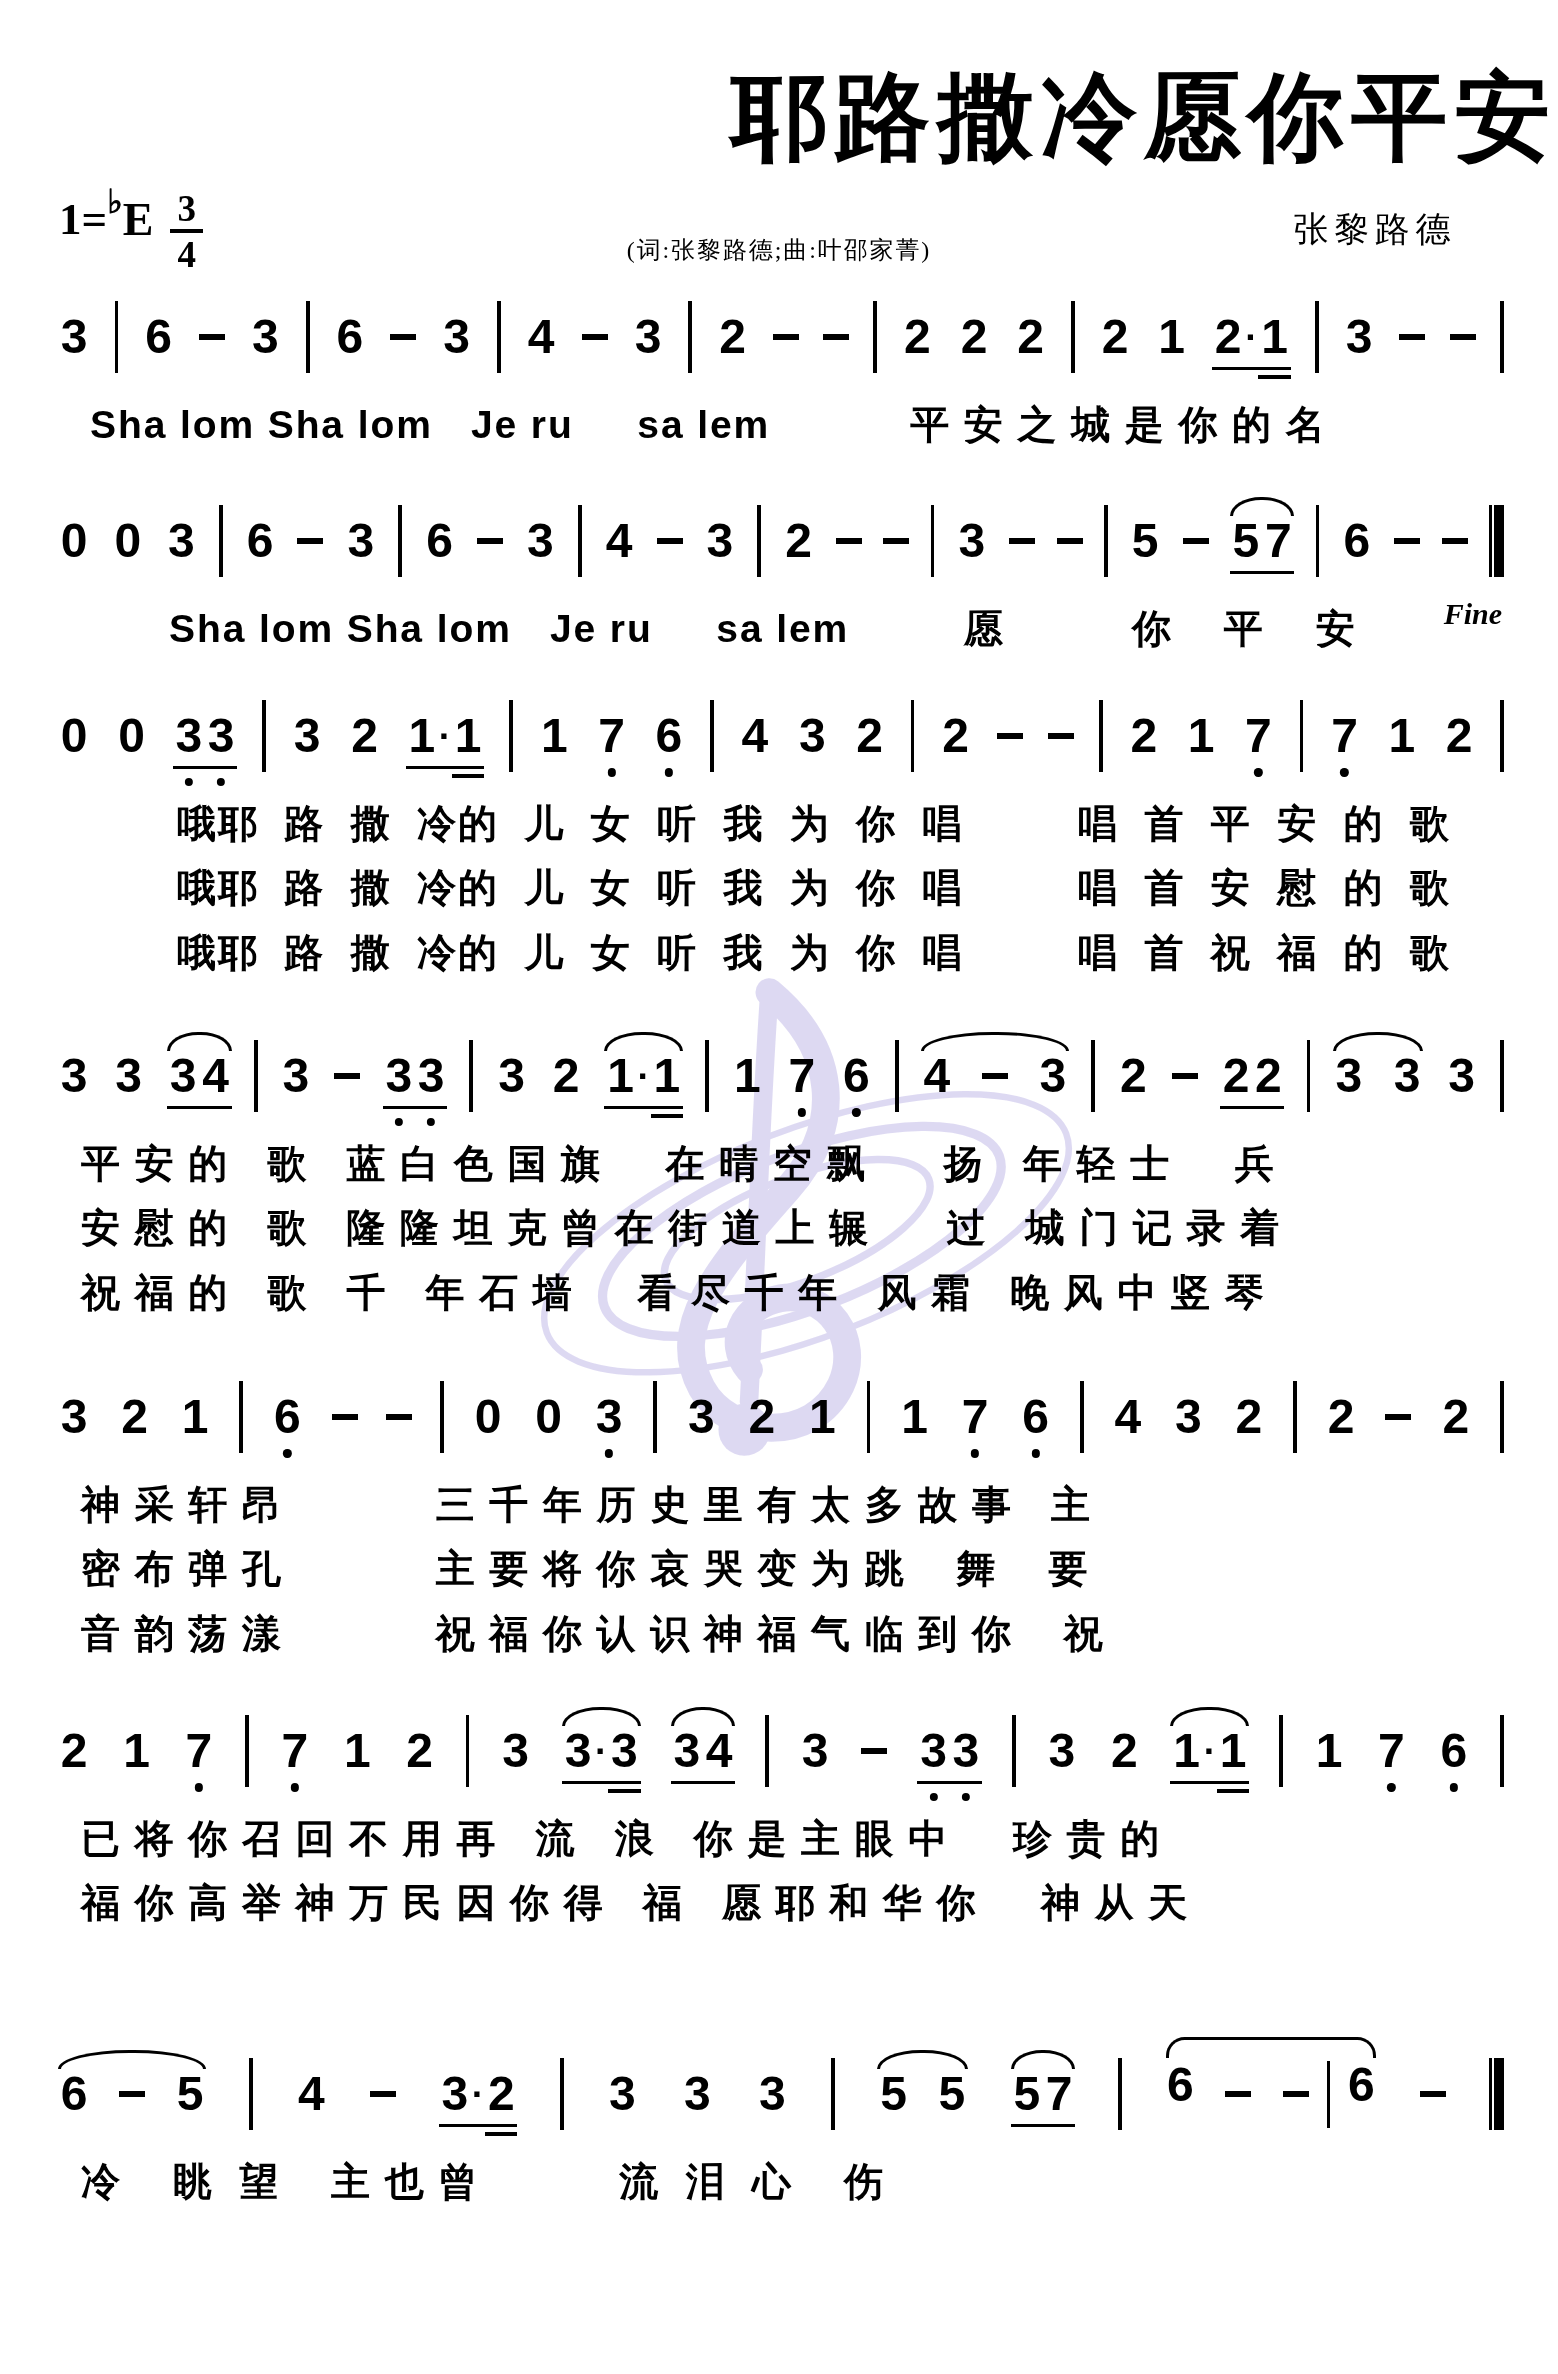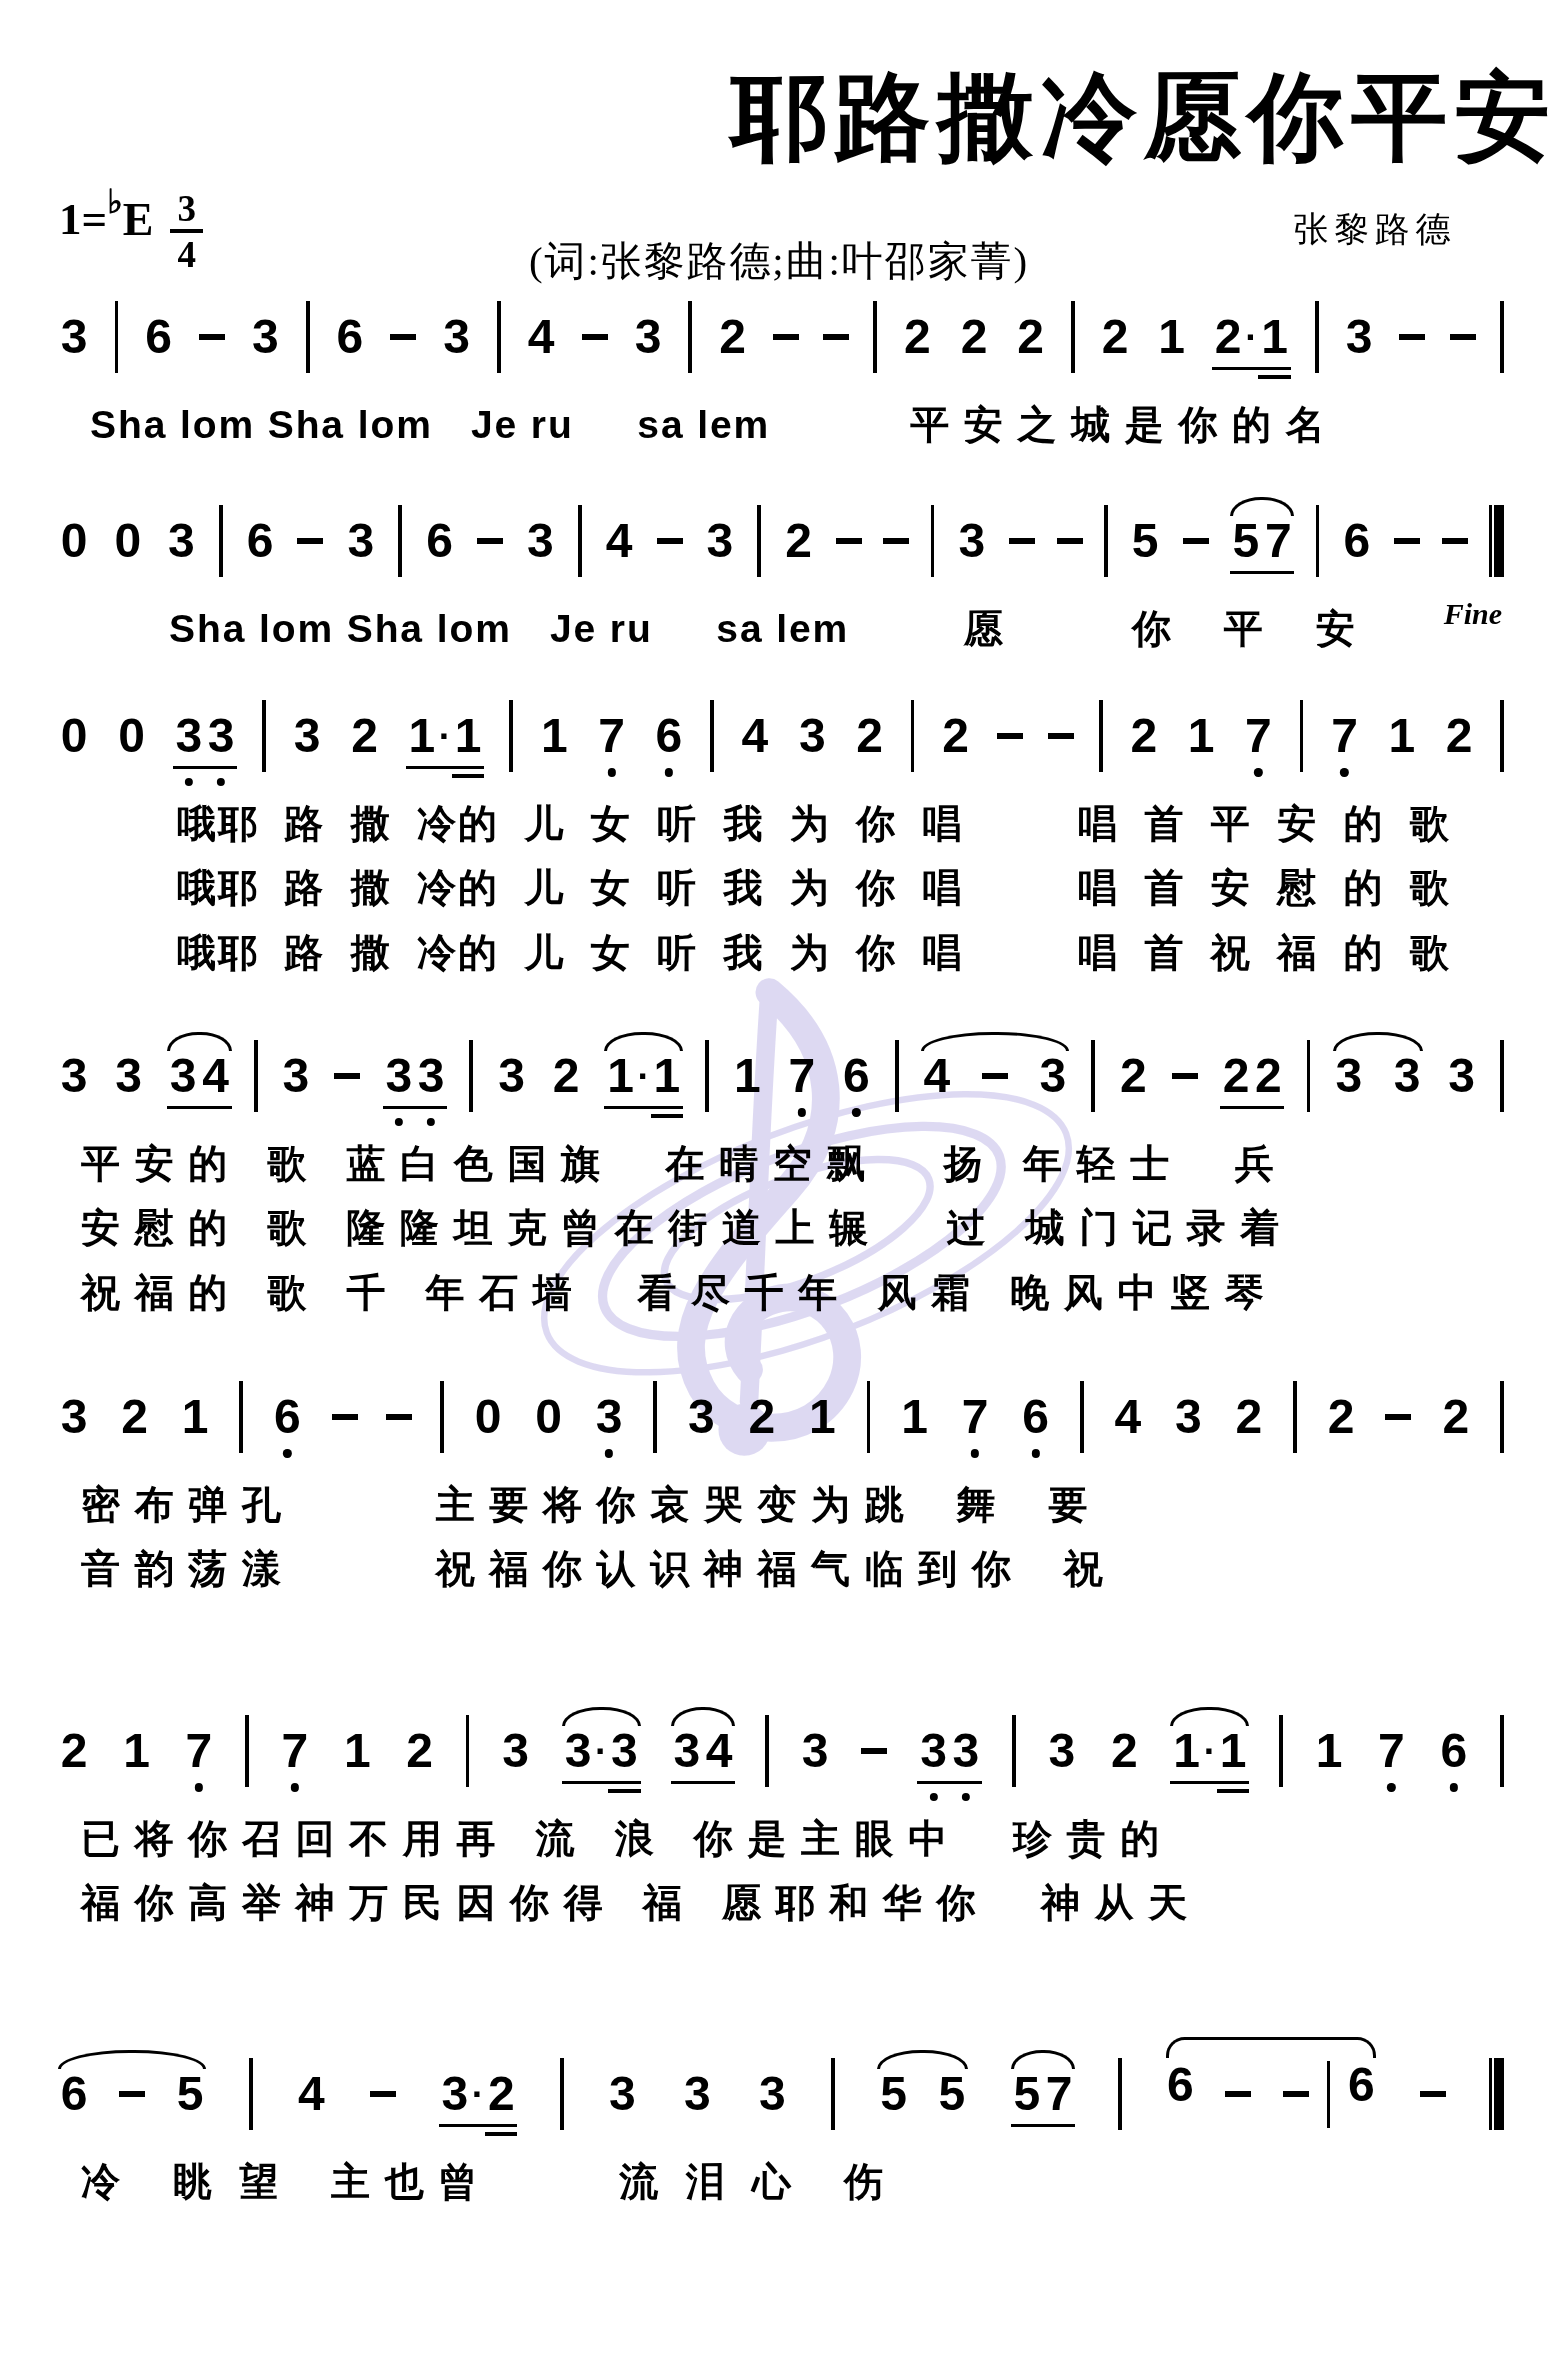--- a/index.html
+++ b/index.html
@@ -12,21 +12,21 @@
          letter-spacing:7.4px;line-height:1.1;}
   .keysig{position:absolute;left:59px;top:197px;display:flex;align-items:flex-start;
           font-family:"Liberation Serif",serif;font-weight:700;}
   .keysig .kp{font-size:45px;line-height:1;}
   .keysig .flat{font-size:33px;line-height:1;position:relative;top:-11px;}
   .keysig .kl{font-size:46px;line-height:1;}
   .frac{display:inline-flex;flex-direction:column;align-items:center;margin-left:16.7px;margin-top:-7.4px;}
   .frac .num{font-size:37px;line-height:1;padding:0 7.4px 2.8px;border-bottom:4.6px solid #000;}
   .frac .den{font-size:37px;line-height:1;padding-top:2.8px;}
   .subtitle{position:absolute;left:0;right:0;top:234px;text-align:center;
-            font-family:"Liberation Serif",serif;font-size:41px;letter-spacing:1.9px;}
+            font-family:"Liberation Serif",serif;font-size:24px;letter-spacing:1.9px;}
   .credit{position:absolute;right:102px;top:206px;font-family:"Liberation Serif",serif;
           font-size:35px;letter-spacing:5.6px;}
   
   .system{position:absolute;left:58px;right:54px;}
   .note-row{display:flex;justify-content:space-between;align-items:center;height:96px;}
   .bar{width:3.7px;height:72px;background:#000;}
   .barfinal{width:15px;height:72px;box-sizing:border-box;border-left:3.7px solid #000;border-right:10.2px solid #000;}
   .dash{width:26px;height:6.5px;background:#000;}
   .g{position:relative;display:inline-flex;align-items:baseline;}
   .g .c{position:relative;display:inline-block;font-weight:700;font-size:48px;line-height:1;margin:0 2.8px;}
@@ -430,20 +430,21 @@
             <div class="bar"></div>
             <span class="g">
               <span class="c">2</span>
             </span>
             <div class="dash"></div>
             <span class="g">
               <span class="c">2</span>
             </span>
             <div class="bar"></div>
           </div>
+          <div class="lyric-row" style="padding-left: 23px;">神 采 轩 昂            三 千 年 历 史 里 有 太 多 故 事   主</div>
           <div class="lyric-row" style="padding-left: 23px;">密 布 弹 孔            主 要 将 你 哀 哭 变 为 跳    舞    要</div>
           <div class="lyric-row" style="padding-left: 23px;">音 韵 荡 漾            祝 福 你 认 识 神 福 气 临 到 你    祝</div>
         </div>
         <div class="system" style="top: 1703px;">
           <div class="note-row">
             <span class="g">
               <span class="c">2</span>
             </span>
             <span class="g">
               <span class="c">1</span>

